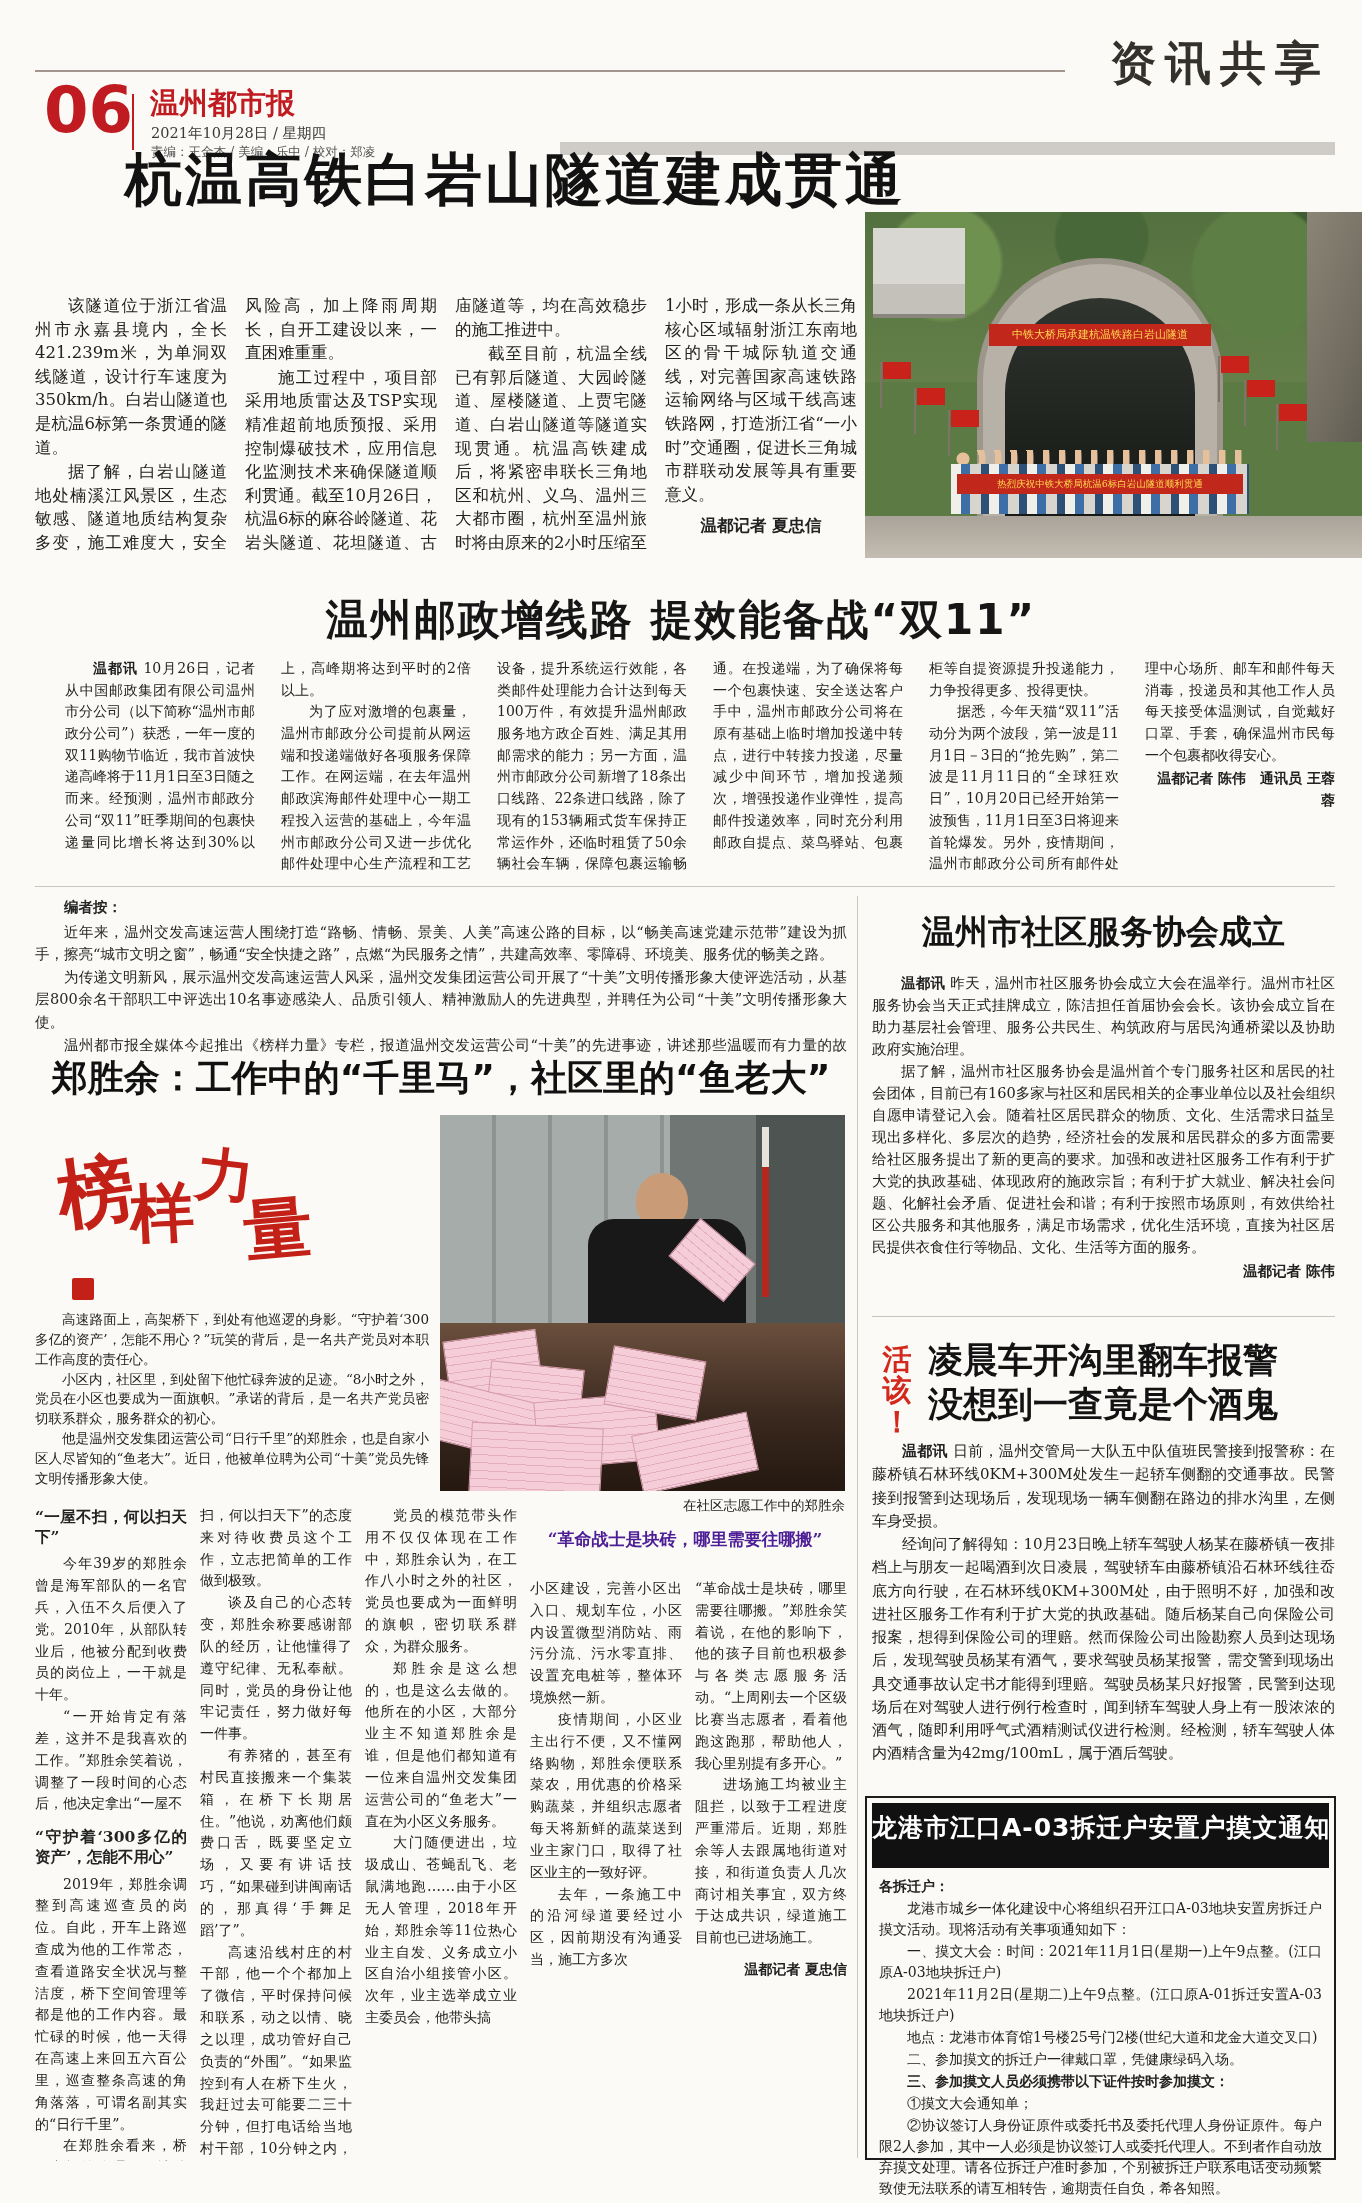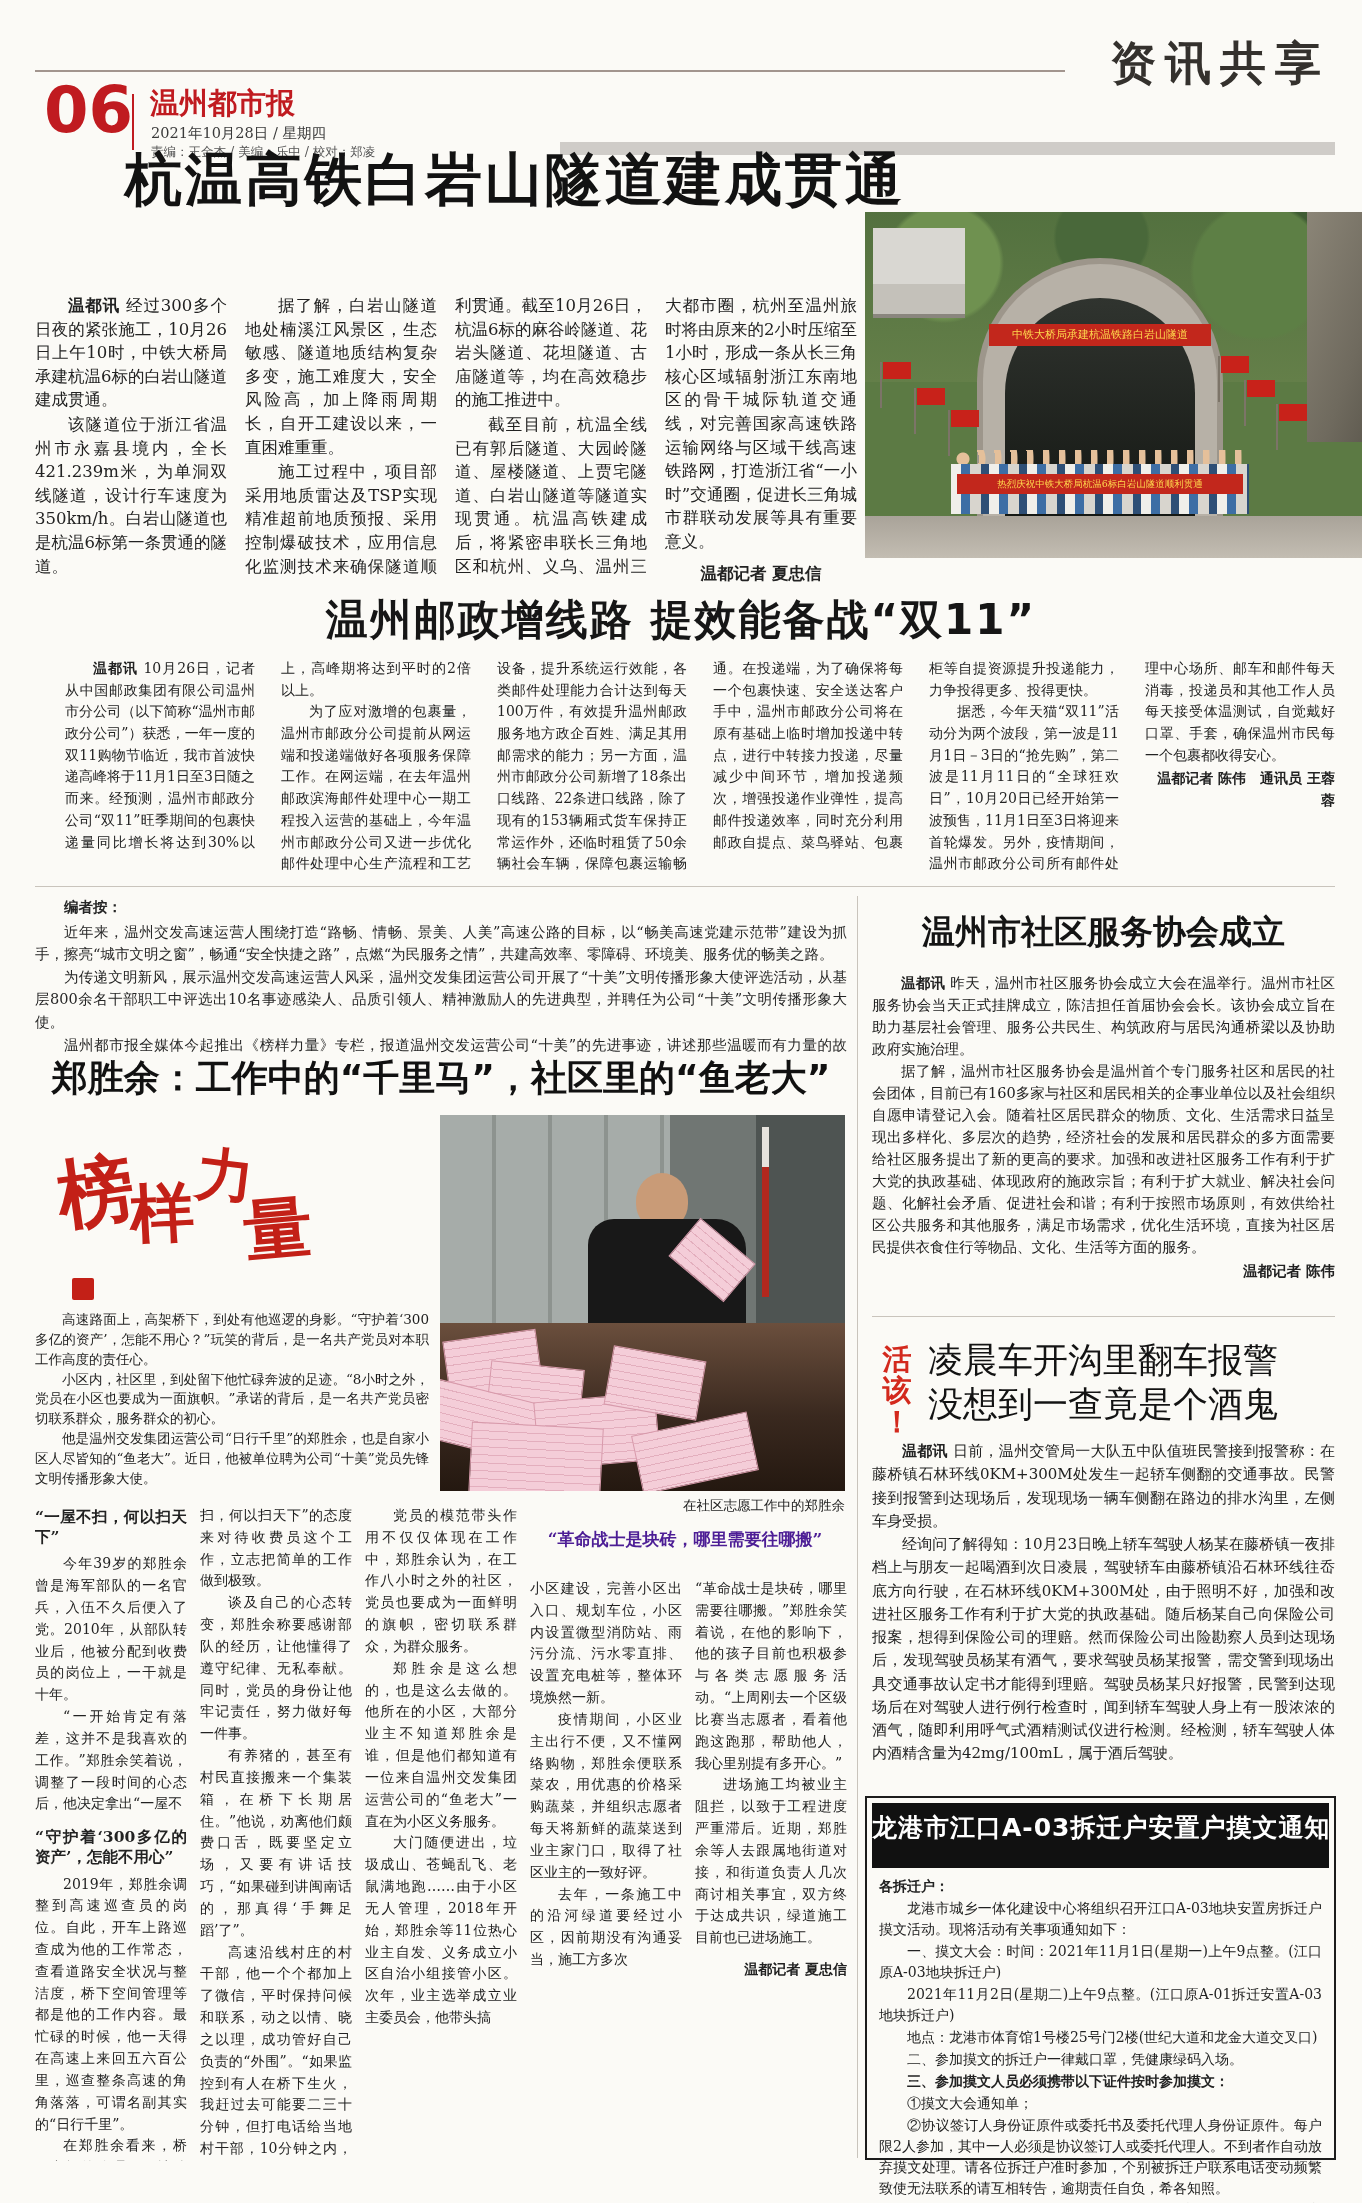--- a/index.html
+++ b/index.html
@@ -100,21 +100,21 @@
   .zsub{font-size:15.5px;font-weight:bold;text-indent:0;margin:2px 0 6px 0;line-height:1.3;}
   .zsub.mt{margin-top:12px;}
   .cont > p:first-child{text-indent:0;}
   .z-byline{font-weight:bold;text-indent:0;text-align:right;margin-top:10px;}
   
   .assoc-headline{left:872px;top:910px;width:463px;text-align:center;font-size:33px;font-weight:800;color:#141414;}
   .assoc-body{left:872px;top:972px;width:463px;height:330px;font-size:14.5px;line-height:1.52;overflow:hidden;}
   .drunk-label{left:878px;top:1344px;width:38px;color:#d3291d;font-weight:800;text-align:center;}
   .drunk-label div{font-size:29px;line-height:1.08;}
   .drunk-label .bang{font-size:30px;line-height:1;}
-  .drunk-headline{left:928px;top:1338px;width:408px;font-size:35px;font-weight:400;line-height:1.26;color:#131313;}
+  .drunk-headline{left:928px;top:1338px;width:408px;font-size:35px;font-weight:700;line-height:1.26;color:#131313;}
   .drunk-body{left:872px;top:1440px;width:463px;height:328px;font-size:15px;line-height:1.55;overflow:hidden;}
   
   .notice{left:865px;top:1796px;width:471px;height:364px;border:2px solid #1c1c1c;background:#fbfaf6;box-sizing:border-box;}
   .notice-title{margin:5px;background:#111;color:#fff;font-size:25px;font-weight:800;
      text-align:center;line-height:50px;height:65px;letter-spacing:1px;
      font-family:"DejaVu Sans","Liberation Sans",sans-serif;white-space:nowrap;overflow:hidden;}
   .notice-body{padding:2px 12px;font-size:14px;line-height:1.5;}
   .notice-body p{margin:1px 0;}
   .nb{font-weight:bold;}
   .nsign{text-align:right;font-weight:bold;text-indent:0;}
@@ -129,21 +129,20 @@
   <div class="abs vbar"></div>
   <div class="abs papername sans">温州都市报</div>
   <div class="abs dateline">2021年10月28日 / 星期四</div>
   <div class="abs credits">责编：王金杰 / 美编：乐中 / 校对：郑凌</div>
   <div class="abs graybar"></div>
   <div class="abs secttitle">资讯共享</div>
 
   <div class="abs a1-headline sans">杭温高铁白岩山隧道建成贯通</div>
   <div class="abs a1-body justify">
     <div>
-        <p><b>温都讯</b> 经过300多个日夜的紧张施工，10月26日上午10时，中铁大桥局承建杭温6标的白岩山隧道建成贯通。</p>
         <p>该隧道位于浙江省温州市永嘉县境内，全长421.239m米，为单洞双线隧道，设计行车速度为350km/h。白岩山隧道也是杭温6标第一条贯通的隧道。</p>
         <p>据了解，白岩山隧道地处楠溪江风景区，生态敏感、隧道地质结构复杂多变，施工难度大，安全风险高，加上降雨周期长，自开工建设以来，一直困难重重。</p>
         <p>施工过程中，项目部采用地质雷达及TSP实现精准超前地质预报、采用控制爆破技术，应用信息化监测技术来确保隧道顺利贯通。截至10月26日，杭温6标的麻谷岭隧道、花岩头隧道、花坦隧道、古庙隧道等，均在高效稳步的施工推进中。</p>
         <p>截至目前，杭温全线已有郭后隧道、大园岭隧道、屋楼隧道、上贾宅隧道、白岩山隧道等隧道实现贯通。杭温高铁建成后，将紧密串联长三角地区和杭州、义乌、温州三大都市圈，杭州至温州旅时将由原来的2小时压缩至1小时，形成一条从长三角核心区域辐射浙江东南地区的骨干城际轨道交通线，对完善国家高速铁路运输网络与区域干线高速铁路网，打造浙江省“一小时”交通圈，促进长三角城市群联动发展等具有重要意义。</p>
       </div>
     <p class="byl">温都记者 夏忠信</p>
 
   </div>
   <div class="abs a1-photo">
     <div class="ph-foliage"></div>

